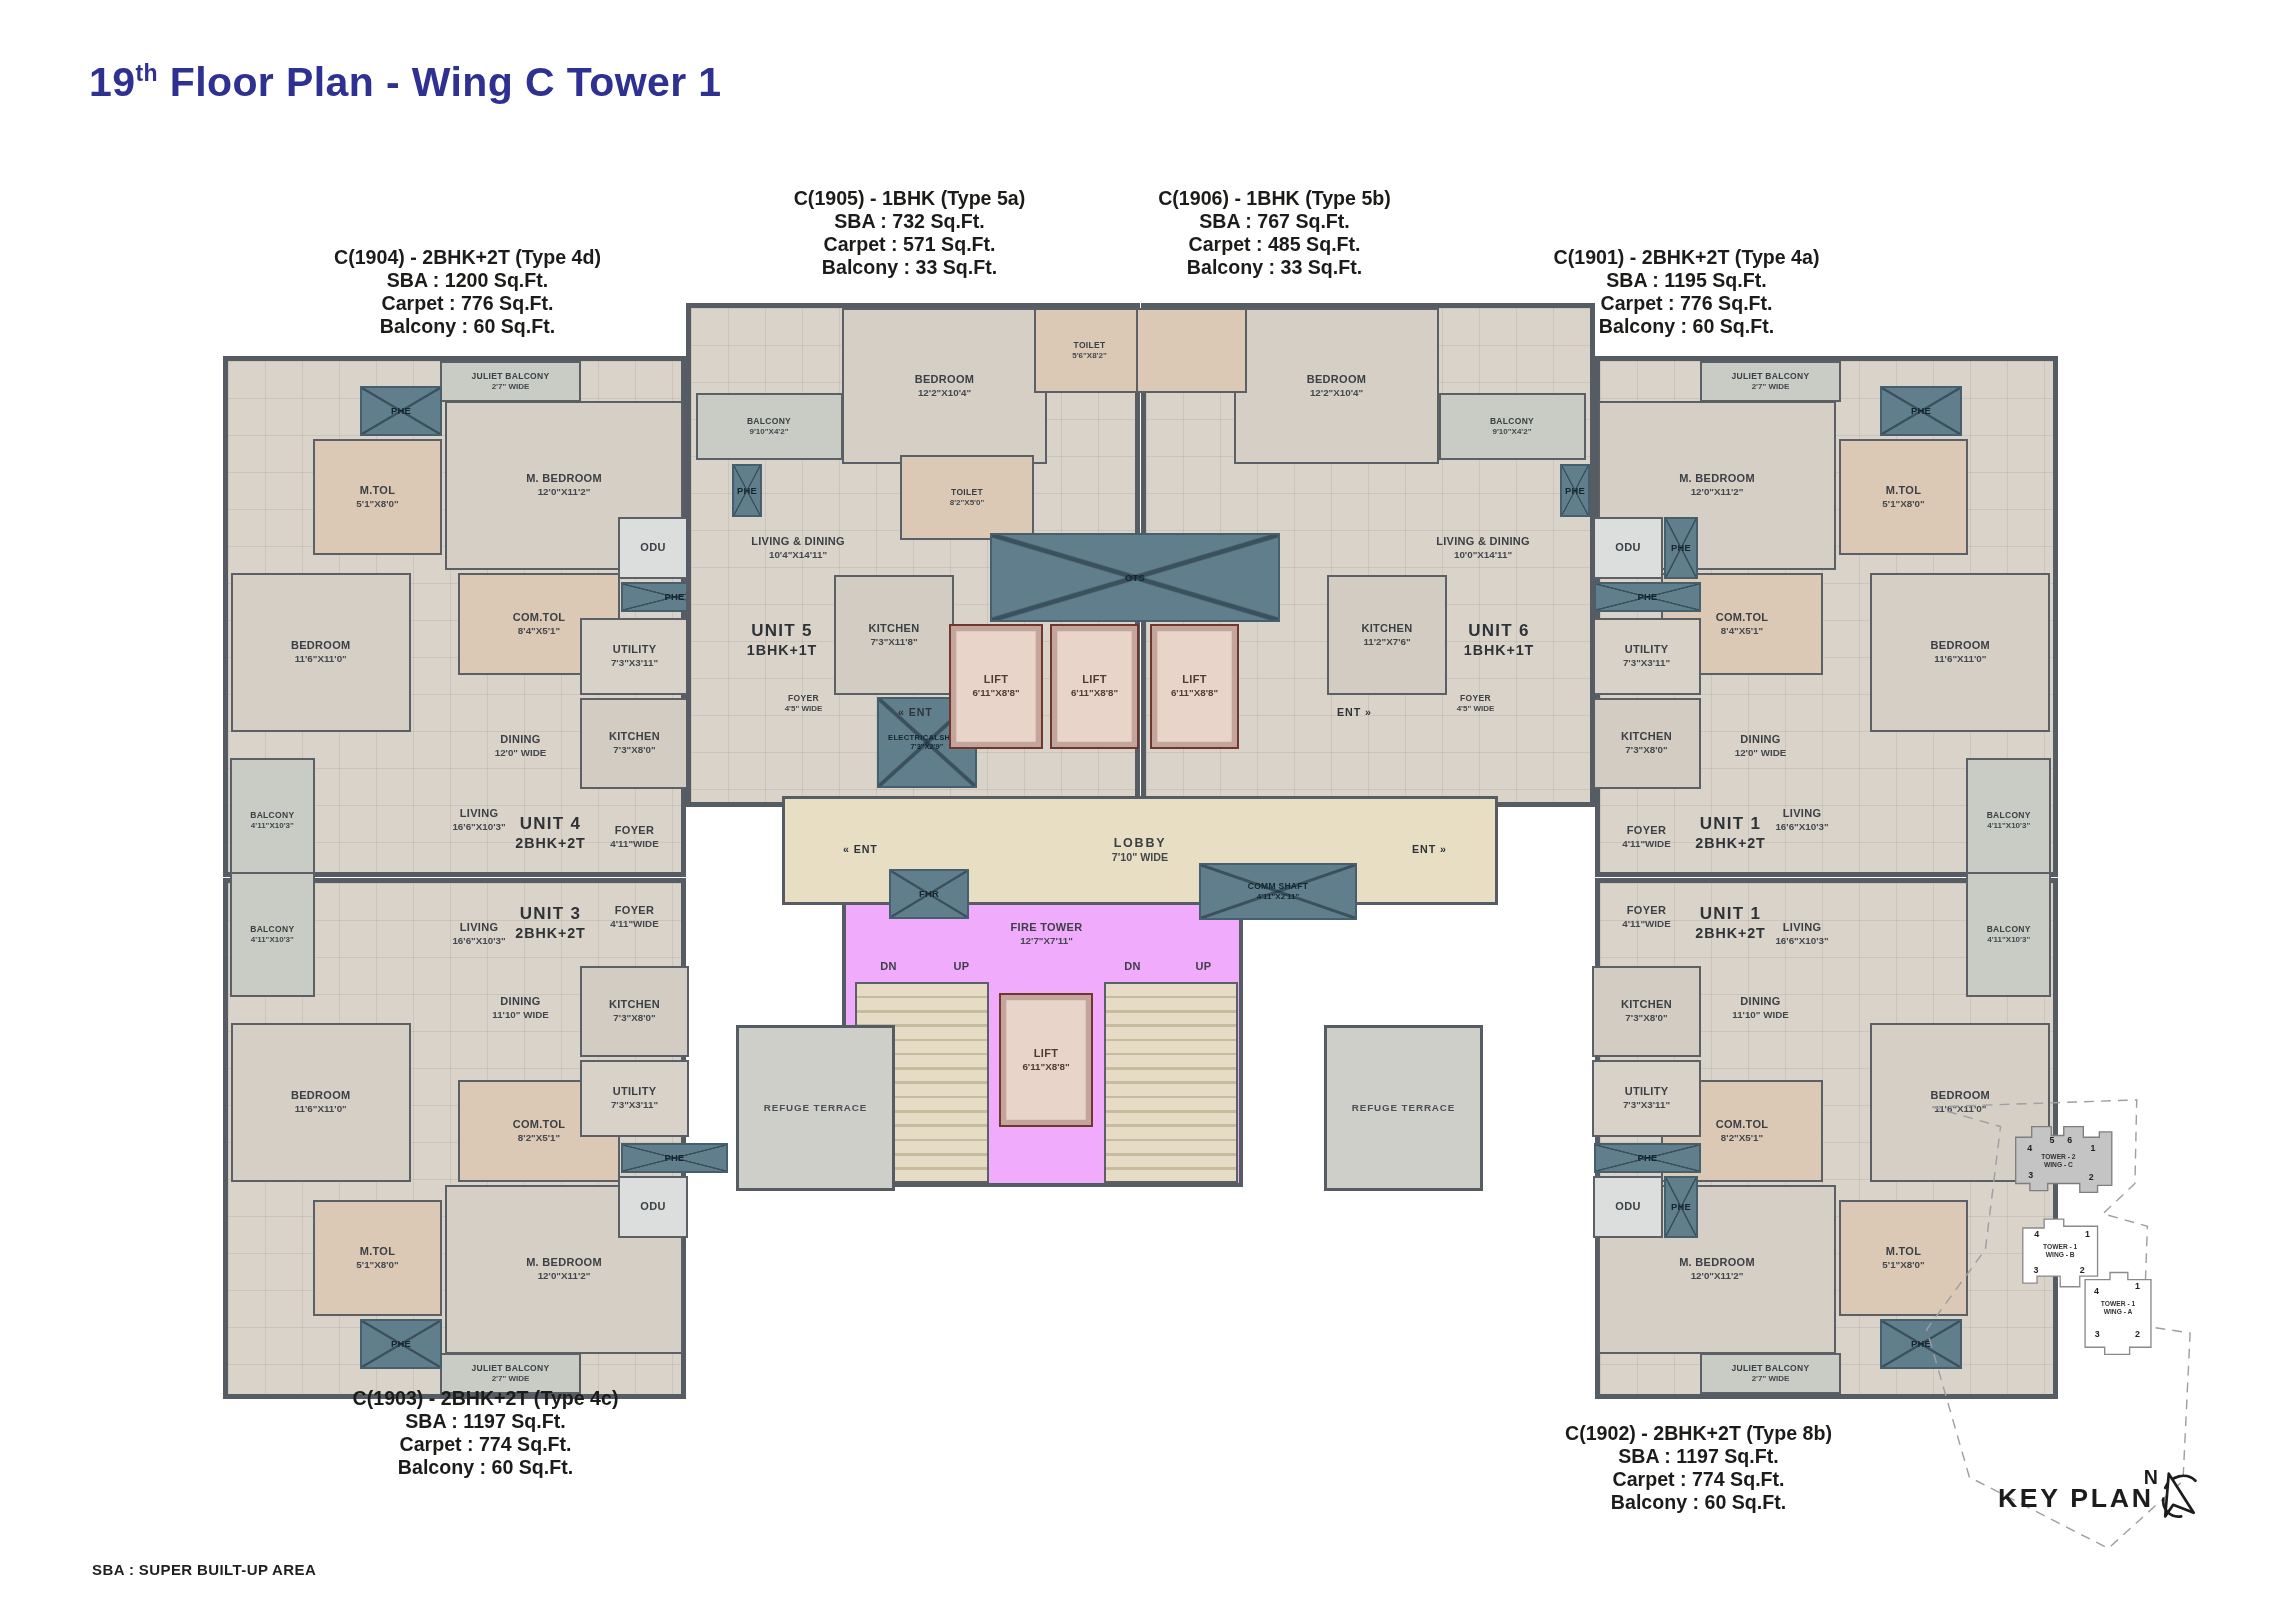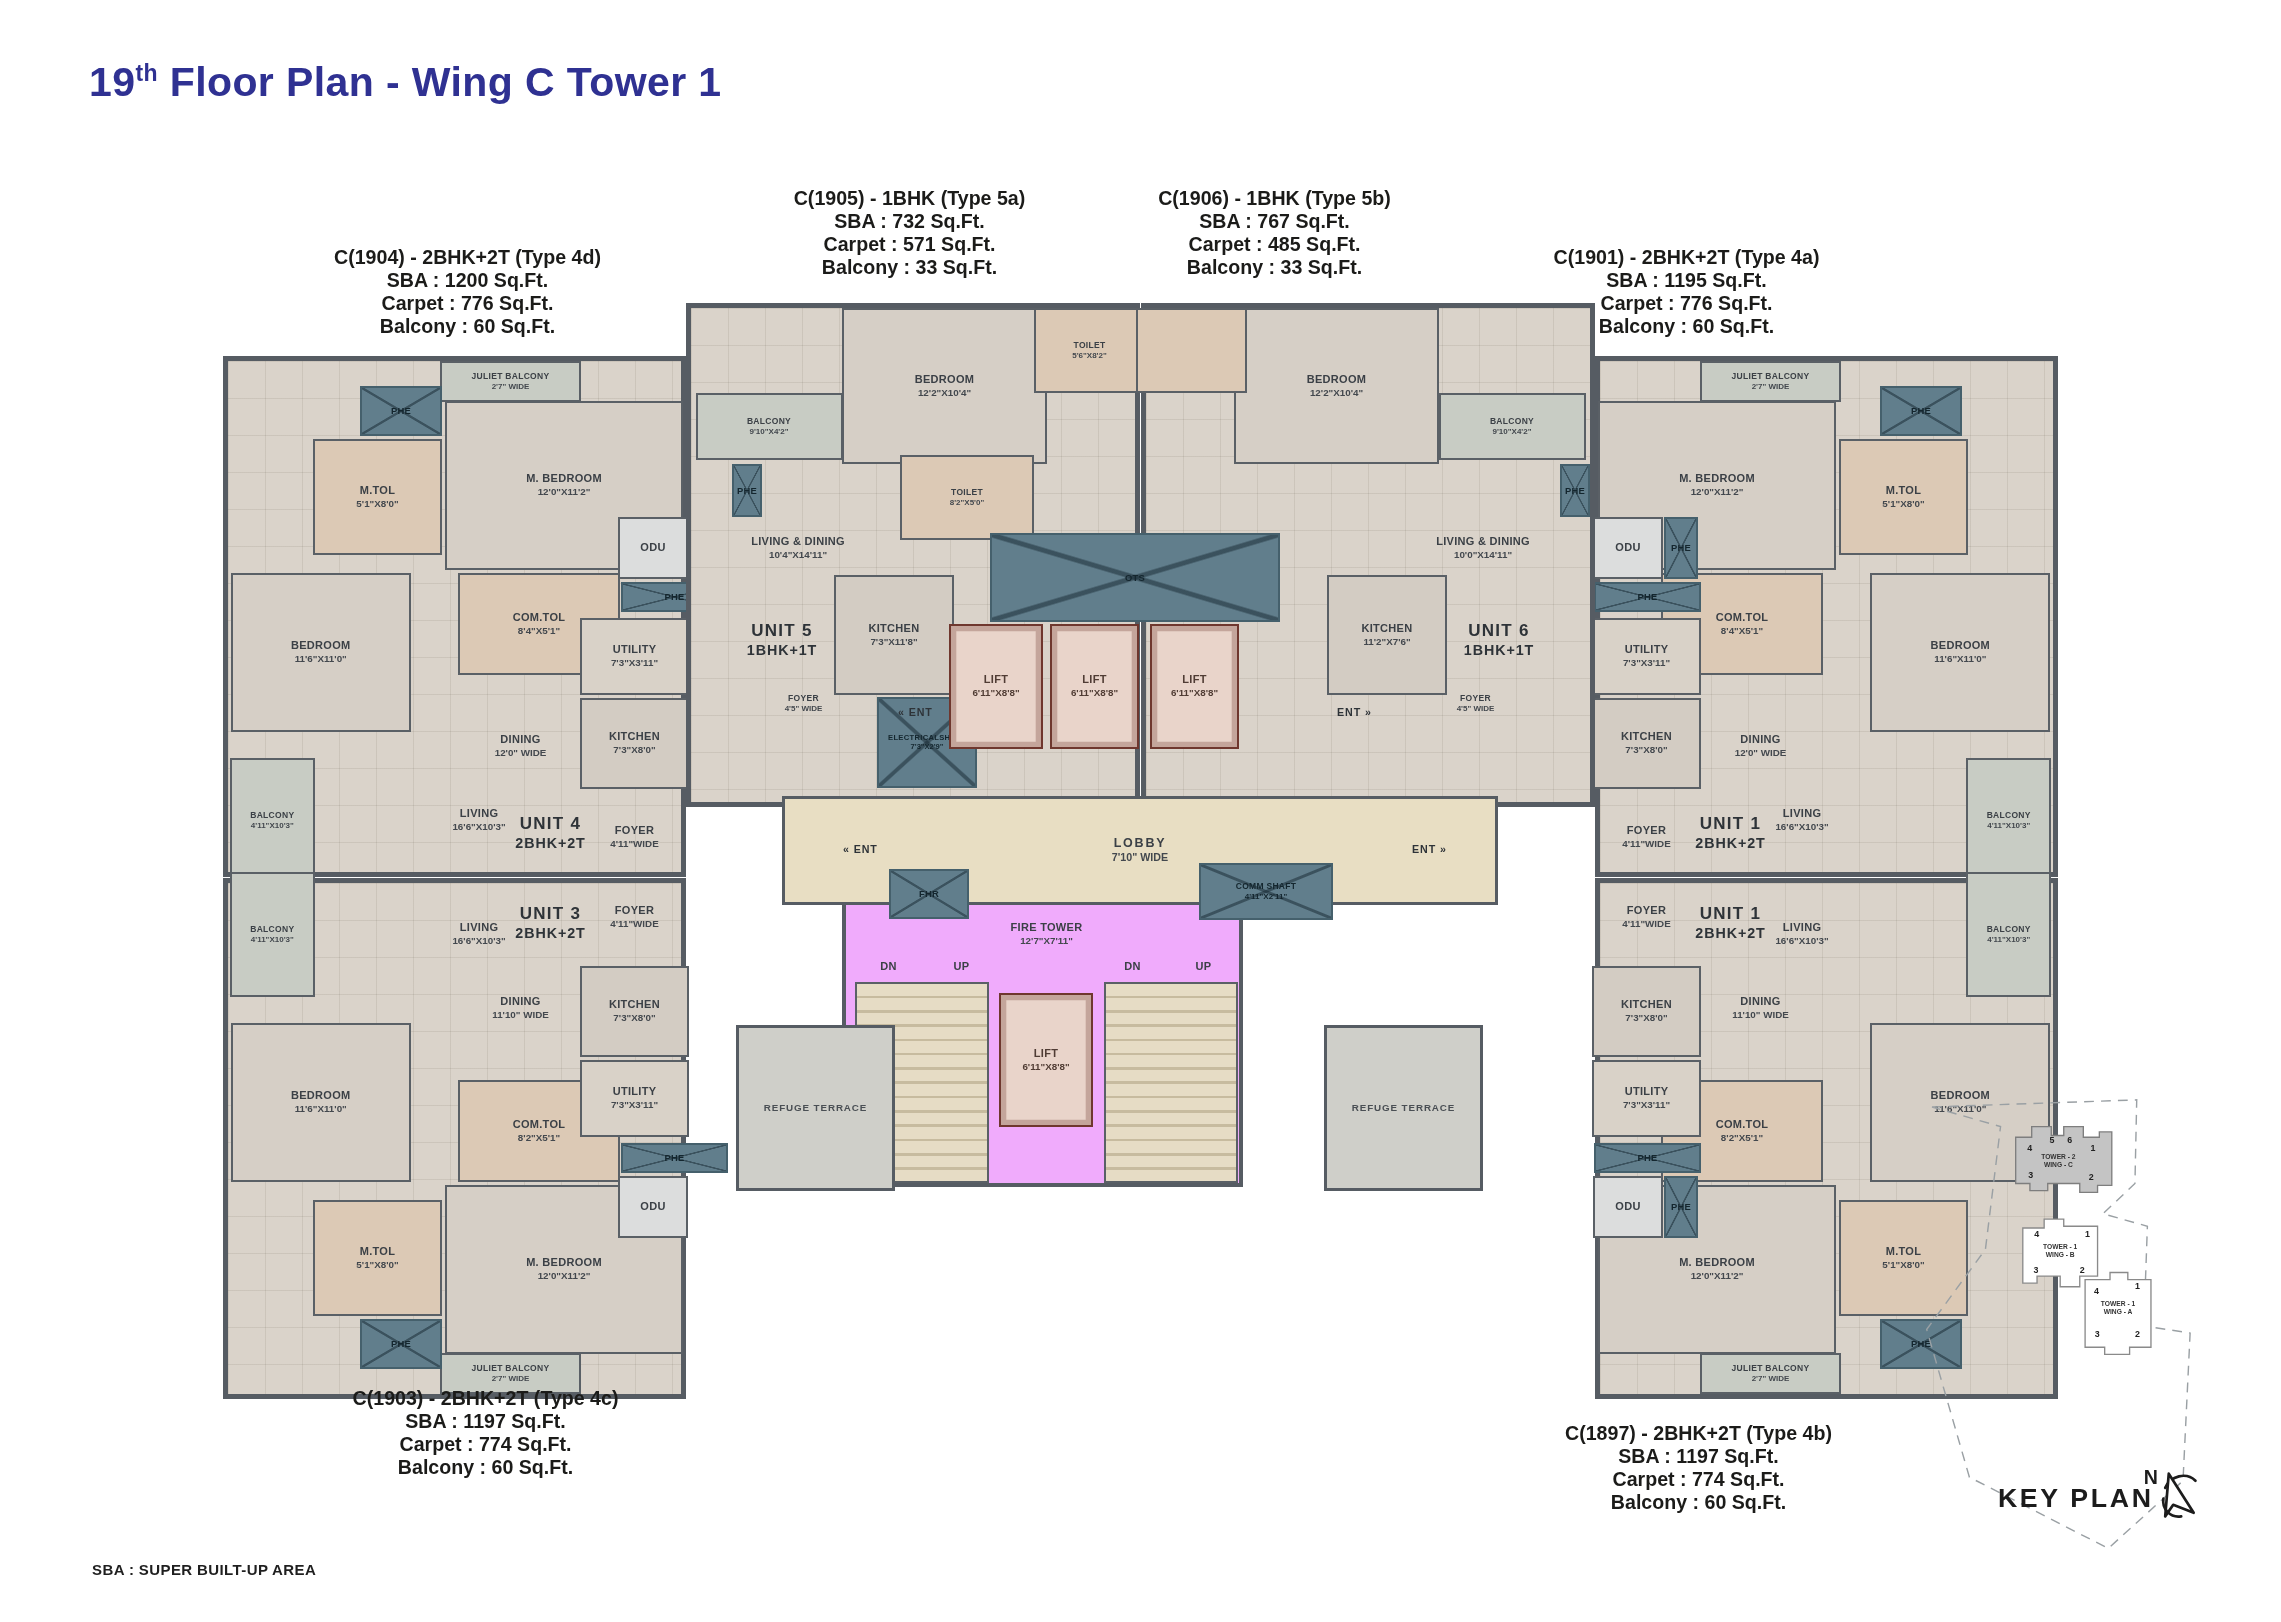--- a/index.html
+++ b/index.html
@@ -78,21 +78,21 @@
     <div class="al">Carpet : 776 Sq.Ft.</div>
     <div class="al">Balcony : 60 Sq.Ft.</div>
   </div>
   <div class="anno" style="left:325px;top:1387px">
     <div class="an">C(1903) - 2BHK+2T (Type 4c)</div>
     <div class="al">SBA : 1197 Sq.Ft.</div>
     <div class="al">Carpet : 774 Sq.Ft.</div>
     <div class="al">Balcony : 60 Sq.Ft.</div>
   </div>
   <div class="anno" style="left:1538px;top:1422px">
-    <div class="an">C(1897) - 2BHK+2T (Type 4b)</div>
+    <div class="an">C(1902) - 2BHK+2T (Type 8b)</div>
     <div class="al">SBA : 1197 Sq.Ft.</div>
     <div class="al">Carpet : 774 Sq.Ft.</div>
     <div class="al">Balcony : 60 Sq.Ft.</div>
   </div>
 
   <div class="unit tiles" style="left:223px;top:356px;width:463px;height:521px">
     <div class="room balcf sm" style="--x:212px;--y:0px;--w:141px;--h:41px">
         <span class="rn">JULIET BALCONY</span>
         <span class="rd">2'7" WIDE</span>
       </div>
@@ -435,21 +435,21 @@
     </div>
   <div class="core lobbyf tiles" style="left:782px;top:796px;width:716px;height:109px">
       <span class="rn" style="font-size:12.5px;letter-spacing:1.8px">LOBBY</span>
       <span class="rd" style="font-size:10.7px">7'10" WIDE</span>
     </div>
   <div class="entlbl" style="left:843px;top:843px">« ENT</div>
   <div class="entlbl" style="left:1412px;top:843px">ENT »</div>
   <div class="core slate" style="left:848px;top:869px;width:80px;height:50px">
       <span class="rn">FHR</span>
     </div>
-  <div class="core slate" style="left:1158px;top:863px;width:134px;height:57px">
+  <div class="core slate" style="left:1158px;top:863px;width:158px;height:57px">
       <span class="rn" style="font-size:8.5px">COMM SHAFT</span>
       <span class="rd" style="font-size:8px">4'11"X2'11"</span>
     </div>
 
   <div class="firebox tiles" style="left:842px;top:900px;width:401px;height:287px">
     <div class="room openlbl" style="--x:80px;--y:10.7px;--w:241px;--h:39px">
         <span class="rn">FIRE TOWER</span>
         <span class="rd">12'7"X7'11"</span>
       </div>
     <div class="room openlbl" style="--x:16px;--y:52px;--w:53px;--h:21.4px">

